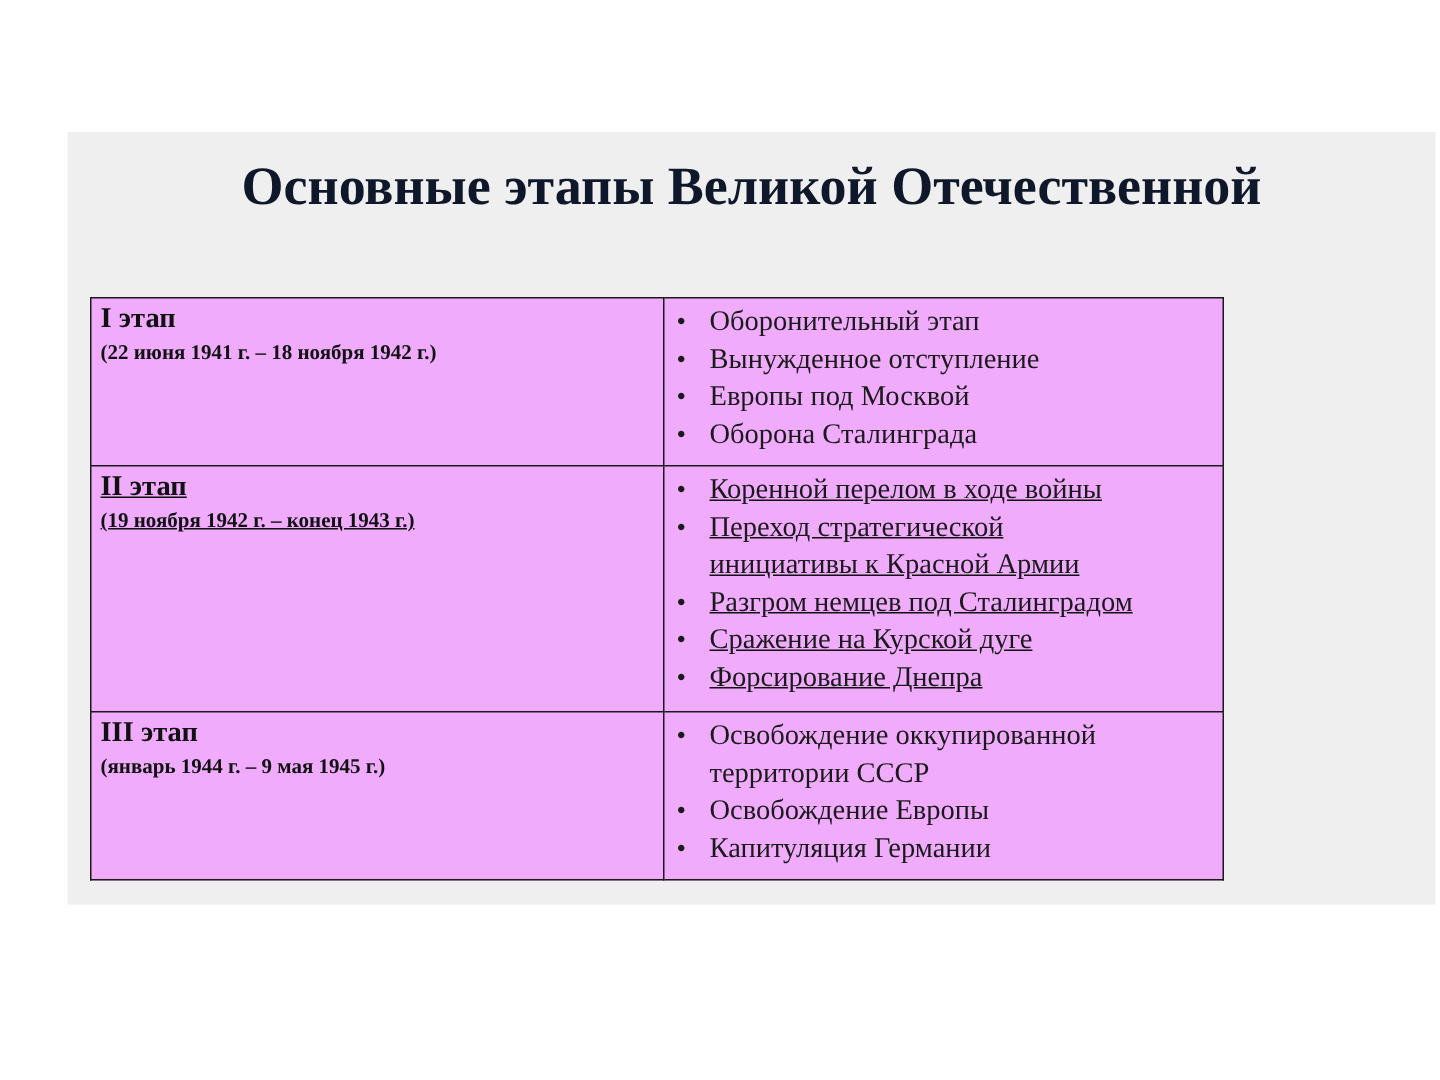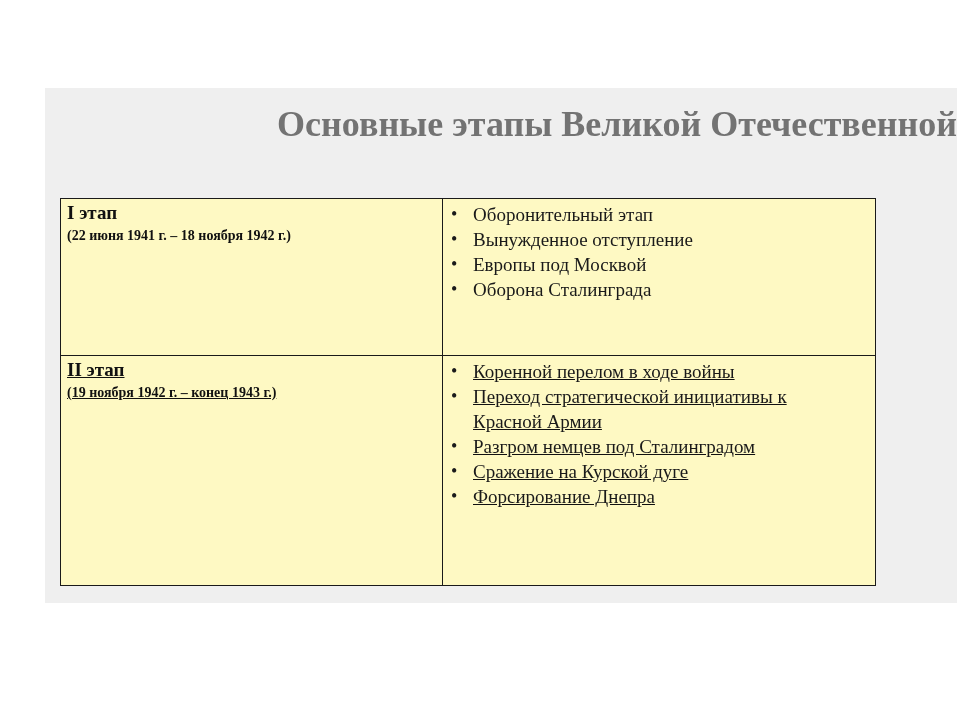--- a/index.html
+++ b/index.html
@@ -5,26 +5,26 @@
     html, body { margin:0; padding:0; }
     body {
       width:960px; height:720px; background:#ffffff; position:relative; overflow:hidden;
       font-family:"Liberation Serif", "DejaVu Serif", serif; color:#111;
     }
     .panel {
       position:absolute; left:45px; top:88px; width:912px; height:515px;
       background:#efefef;
     }
     .title {
-      position:absolute; left:0; top:14px; width:912px; text-align:right;
-      font-weight:bold; font-size:36px; line-height:44px; color:#737373;
+      position:absolute; left:0; top:14px; width:912px; text-align:center;
+      font-weight:bold; font-size:36px; line-height:44px; color:#0f172a;
     }
     .tbl {
-      position:absolute; left:15px; top:110px; width:816px; height:388px;
-      border-collapse:collapse; table-layout:fixed; background:#fef9c3;
+      position:absolute; left:15px; top:110px; width:756px; height:388px;
+      border-collapse:collapse; table-layout:fixed; background:#f0abfc;
     }
     .tbl td {
       border:1.5px solid #1a1a1a; vertical-align:top; padding:3px 6px 2px 6px;
     }
     .tbl td.left { width:369px; }
     .stage-name { font-weight:bold; font-size:19px; line-height:22px; }
     .stage-dates { font-weight:bold; font-size:14px; line-height:24px; }
     ul.items { margin:0; padding:0 0 0 24px; list-style:none; }
     ul.items li {
       position:relative; font-size:19px; line-height:25px; color:#1a1a1a;
@@ -68,15 +68,28 @@
       <td>
         <ul class="items">
           <li>Коренной перелом в ходе войны</li>
           <li style="padding-right:80px;">Переход стратегической инициативы к Красной Армии</li>
           <li>Разгром немцев под Сталинградом</li>
           <li>Сражение на Курской дуге</li>
           <li>Форсирование Днепра</li>
         </ul>
       </td>
     </tr>
+    <tr class="r3">
+      <td class="left">
+        <div class="stage-name">III этап</div>
+        <div class="stage-dates">(январь 1944 г. – 9 мая 1945 г.)</div>
+      </td>
+      <td>
+        <ul class="items">
+          <li style="padding-right:40px;">Освобождение оккупированной территории СССР</li>
+          <li>Освобождение Европы</li>
+          <li>Капитуляция Германии</li>
+        </ul>
+      </td>
+    </tr>
   </tbody>
     </table>
 </div>
 
 </body></html>

